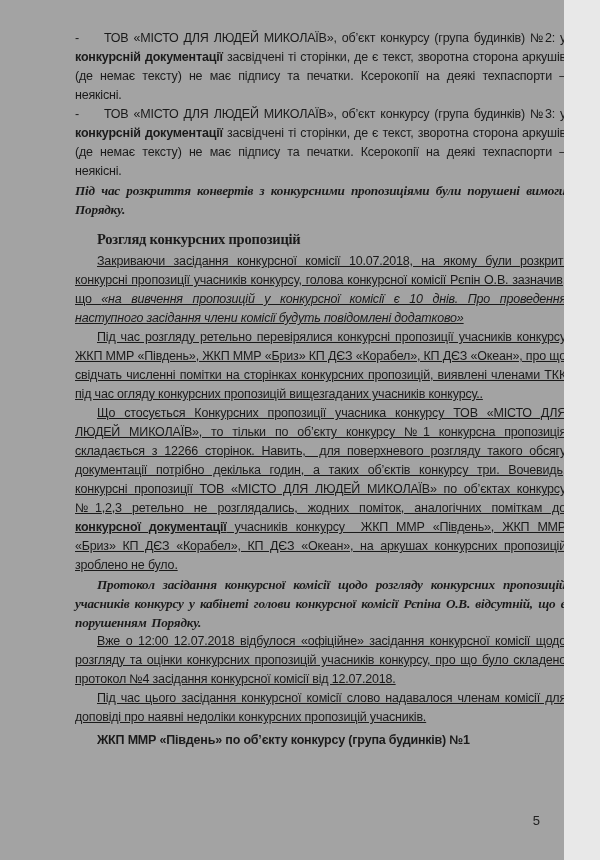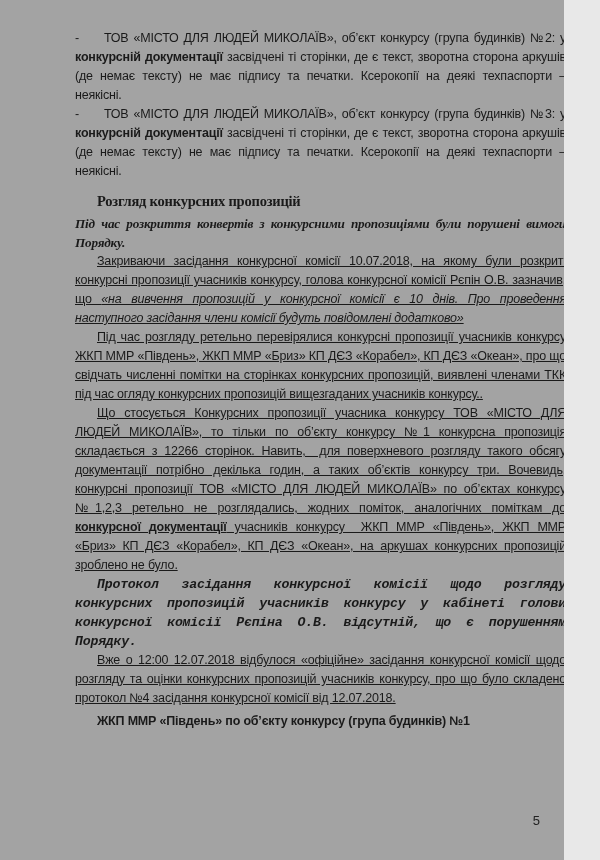--- a/index.html
+++ b/index.html
@@ -27,21 +27,21 @@
   .para.bullet{ text-indent:0; }
   .para.body{ text-indent:22px;text-decoration:underline; }
   .para.bi{
     font-family:"Liberation Serif", serif;
     font-weight:bold;
     font-style:italic;
     font-size:13.2px;
     word-spacing:1.5px;
   }
   .para.bi.flush{ text-indent:0; }
-  .para.bi.indent{ text-indent:22px;font-family:Liberation Mono, monospace; }
+  .para.bi.indent{ text-indent:22px; }
   .para.h-serif{
     font-family:"Liberation Serif", serif;
     font-weight:bold;
     font-size:14.5px;
     text-indent:22px;
     text-align:left;
     margin-top:11px;
     margin-bottom:3px;
   }
   .para.h-sans{
@@ -63,24 +63,25 @@
     font-family:"Liberation Sans", sans-serif;
   }
 </style>
 </head>
 <body>
 
 <div class="page">
   <div class="content">
     <p class="para bullet"><span class="run-n">-&nbsp;&nbsp;&nbsp;&nbsp;&nbsp;ТОВ «МІСТО ДЛЯ ЛЮДЕЙ МИКОЛАЇВ», об’єкт конкурсу (група будинків) №2: у </span><span class="run-b">конкурсній документації</span><span class="run-n"> засвідчені ті сторінки, де є текст, зворотна сторона аркушів (де немає тексту) не має підпису та печатки. Ксерокопії на деякі техпаспорти – неякісні.</span></p>
     <p class="para bullet"><span class="run-n">-&nbsp;&nbsp;&nbsp;&nbsp;&nbsp;ТОВ «МІСТО ДЛЯ ЛЮДЕЙ МИКОЛАЇВ», об’єкт конкурсу (група будинків) №3: у </span><span class="run-b">конкурсній документації</span><span class="run-n"> засвідчені ті сторінки, де є текст, зворотна сторона аркушів (де немає тексту) не має підпису та печатки. Ксерокопії на деякі техпаспорти – неякісні.</span></p>
+    <p class="para bi flush"><span class="run-n">Під час розкриття конвертів з конкурсними пропозиціями були порушені вимоги Порядку.</span></p>
     <p class="para h-serif"><span class="run-n">Розгляд конкурсних пропозицій</span></p>
-    <p class="para bi flush"><span class="run-n">Під час розкриття конвертів з конкурсними пропозиціями були порушені вимоги Порядку.</span></p>
     <p class="para body"><span class="run-n">Закриваючи засідання конкурсної комісії 10.07.2018, на якому були розкриті конкурсні пропозиції учасників конкурсу, голова конкурсної комісії Рєпін О.В. зазначив, що </span><span class="run-i">«на вивчення пропозицій у конкурсної комісії є 10 днів. Про проведення наступного засідання члени комісії будуть повідомлені додатково»</span></p>
     <p class="para body"><span class="run-n">Під час розгляду ретельно перевірялися конкурсні пропозиції учасників конкурсу ЖКП ММР «Південь», ЖКП ММР «Бриз» КП ДЄЗ «Корабел», КП ДЄЗ «Океан», про що свідчать численні помітки на сторінках конкурсних пропозицій, виявлені членами ТКК під час огляду конкурсних пропозицій вищезгаданих учасників конкурсу..</span></p>
     <p class="para body"><span class="run-n">Що стосується Конкурсних пропозиції учасника конкурсу ТОВ «МІСТО ДЛЯ ЛЮДЕЙ МИКОЛАЇВ», то тільки по об’єкту конкурсу №1 конкурсна пропозиція складається з 12266 сторінок. Навить, &nbsp;для поверхневого розгляду такого обсягу документації потрібно декілька годин, а таких об’єктів конкурсу три. Вочевидь, конкурсні пропозиції ТОВ «МІСТО ДЛЯ ЛЮДЕЙ МИКОЛАЇВ» по об’єктах конкурсу №1,2,3 ретельно не розглядались, жодних поміток, аналогічних поміткам до </span><span class="run-b">конкурсної документації</span><span class="run-n"> учасників конкурсу &nbsp;ЖКП ММР «Південь», ЖКП ММР «Бриз» КП ДЄЗ «Корабел», КП ДЄЗ «Океан», на аркушах конкурсних пропозицій зроблено не було.</span></p>
     <p class="para bi indent"><span class="run-n">Протокол засідання конкурсної комісії щодо розгляду конкурсних пропозицій учасників конкурсу у кабінеті голови конкурсної комісії Рєпіна О.В. відсутній, що є порушенням Порядку.</span></p>
     <p class="para body gap-top"><span class="run-n">Вже о 12:00 12.07.2018 відбулося «офіційне» засідання конкурсної комісії щодо розгляду та оцінки конкурсних пропозицій учасників конкурсу, про що було складено протокол №4 засідання конкурсної комісії від 12.07.2018.</span></p>
+    <p class="para body"><span class="run-n">Під час цього засідання конкурсної комісії слово надавалося членам комісії для доповіді про наявні недоліки конкурсних пропозицій учасників.</span></p>
     <p class="para h-sans"><span class="run-n">ЖКП ММР «Південь» по об’єкту конкурсу (група будинків) №1</span></p>
 
   </div>
   <div class="page-number">5</div>
 </div>
 
 </body></html>

